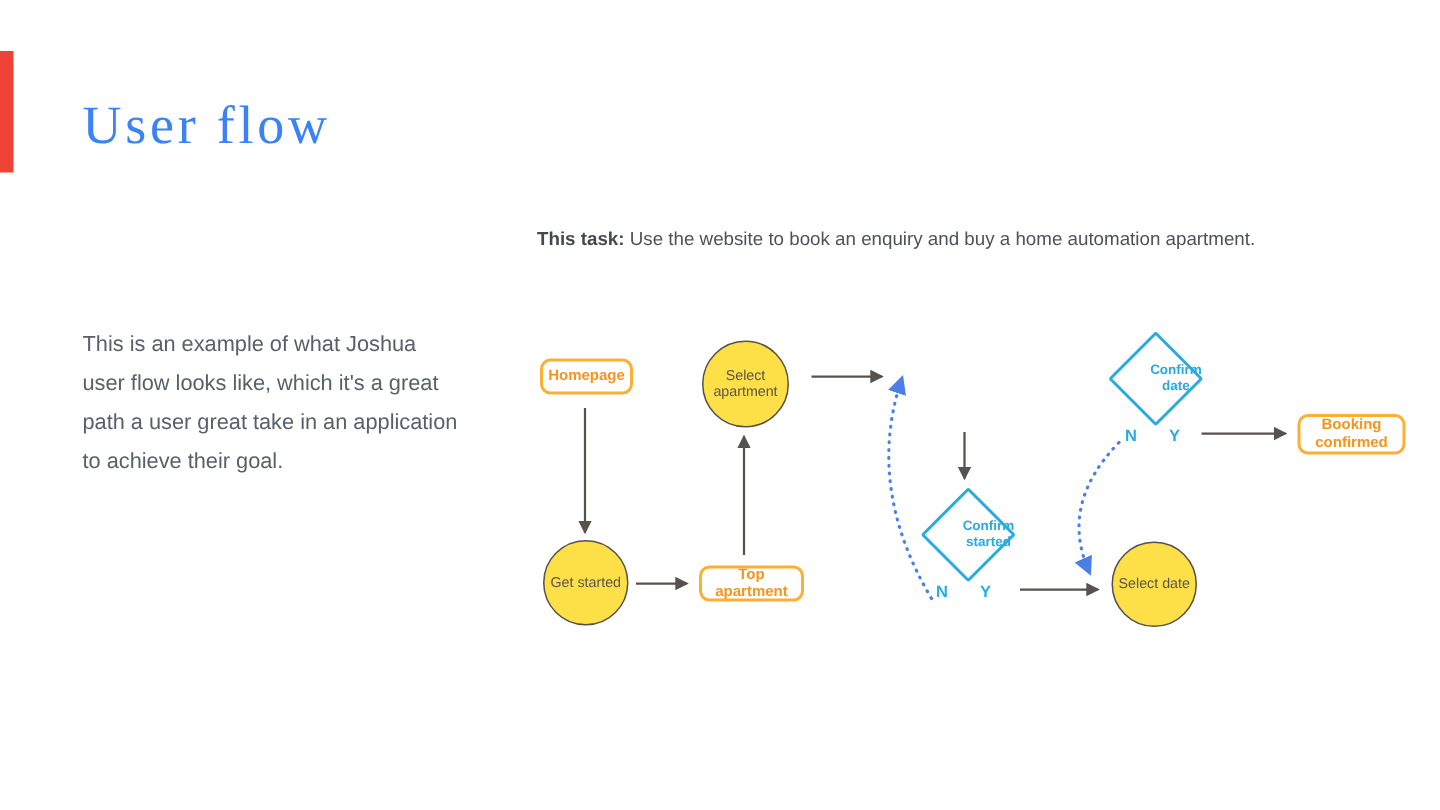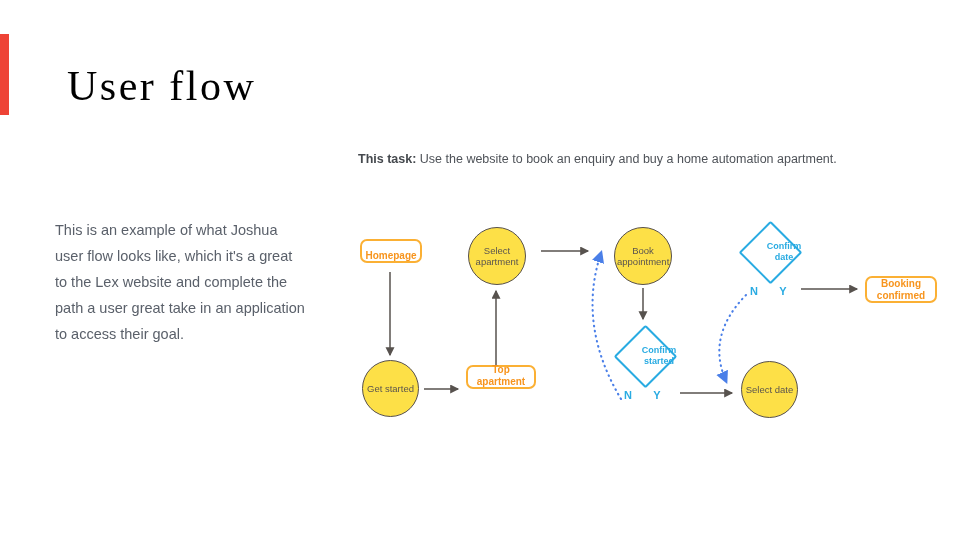--- a/index.html
+++ b/index.html
@@ -4,38 +4,38 @@
 <style>
   html,body{margin:0;padding:0;background:#ffffff;}
   .slide{
     position:relative;width:960px;height:540px;background:#ffffff;overflow:hidden;
     font-family:"Liberation Sans", sans-serif;
   }
   .accent-bar{position:absolute;left:0;top:34px;width:9px;height:81px;background:#ee4336;}
   .title{
     position:absolute;left:55px;top:62px;
     font-family:"Liberation Serif", serif;font-weight:400;
-    font-size:42px;letter-spacing:2.5px;color:#000000;margin-left:12px;
+    font-size:36px;letter-spacing:2.5px;color:#3b82f6;
   }
   .intro{position:absolute;left:55px;top:217px;width:260px;color:#5a606a;font-size:14.5px;}
   .intro .line{line-height:26px;white-space:nowrap;}
   .user-task{position:absolute;left:358px;top:152px;font-size:12.5px;color:#4e5258;}
   .user-task b{font-weight:700;color:#45494e;}
 
   
   .circle{
     position:absolute;border:1.5px solid #57504b;border-radius:50%;background:#fde047;
     display:flex;align-items:center;justify-content:center;box-sizing:border-box;
   }
   .circle .lbl{
     width:52px;text-align:center;font-size:9.5px;color:#5b554f;line-height:1.2;
   }
   .screen-box{
     position:absolute;border:2px solid #fbb034;border-radius:7px;background:#fff;
-    display:flex;align-items:flex-end;justify-content:center;box-sizing:border-box;
+    display:flex;align-items:center;justify-content:center;box-sizing:border-box;
     color:#f7941d;font-size:10px;font-weight:700;text-align:center;line-height:1.15;
   }
   .diamond{
     position:absolute;width:66px;height:66px;
     display:flex;align-items:center;justify-content:center;
   }
   .diamond-shape{
     position:absolute;left:50%;top:50%;width:45px;height:45px;margin:-22.5px 0 0 -22.5px;
     border:2px solid #29abe2;transform:rotate(45deg);border-radius:2px;background:#fff;
     box-sizing:border-box;
@@ -55,23 +55,22 @@
 
 <div class="slide">
 
   <div class="accent-bar"></div>
 
   <div class="title">User flow</div>
 
   <div class="intro">
     <div class="line">This is an example of what Joshua</div>
     <div class="line">user flow looks like, which it's a great</div>
-    <div class="line">to the Lex website and complete the</div>
     <div class="line">path a user great take in an application</div>
-    <div class="line">to access their goal.</div>
+    <div class="line">to achieve their goal.</div>
   </div>
 
   <div class="user-task"><b>This task:</b> <span>Use the website to book an enquiry and buy a home automation apartment.</span></div>
 
   <svg class="wires" width="960" height="540" viewBox="0 0 960 540">
     <defs>
       <marker id="ah-gray" markerWidth="8" markerHeight="8" refX="5.2" refY="3" orient="auto">
         <path d="M0,0 L6,3 L0,6 Z" fill="#57524e"></path>
       </marker>
       <marker id="ah-blue" markerWidth="8" markerHeight="8" refX="4.5" refY="3" orient="auto">
@@ -96,31 +95,28 @@
   </svg>
 
   <div class="screen-box" style="left:360px;top:239px;width:62px;height:24px">
     <span>Homepage</span>
   </div>
 
   <div class="circle" style="left:362px;top:360px;width:57px;height:57px">
     <span class="lbl">Get started</span>
   </div>
 
-  <div class="screen-box" style="left:466px;top:365px;width:70px;height:24px">
+  <div class="screen-box" style="left:466px;top:377px;width:70px;height:24px">
     <span>Top apartment</span>
   </div>
 
   <div class="circle" style="left:468px;top:227px;width:58px;height:58px">
     <span class="lbl">Select apartment</span>
   </div>
 
-  <div class="circle" style="left:614px;top:227px;width:58px;height:58px">
-    <span class="lbl">Book appointment</span>
-  </div>
 
   <div class="diamond" style="left:612px;top:323px">
     <div class="diamond-shape"></div>
     <span class="lbl">Confirm started</span>
   </div>
   <span class="ny" style="left:628px;top:395px">N</span>
   <span class="ny" style="left:657px;top:395px">Y</span>
 
   <div class="diamond" style="left:737px;top:219px">
     <div class="diamond-shape"></div>

